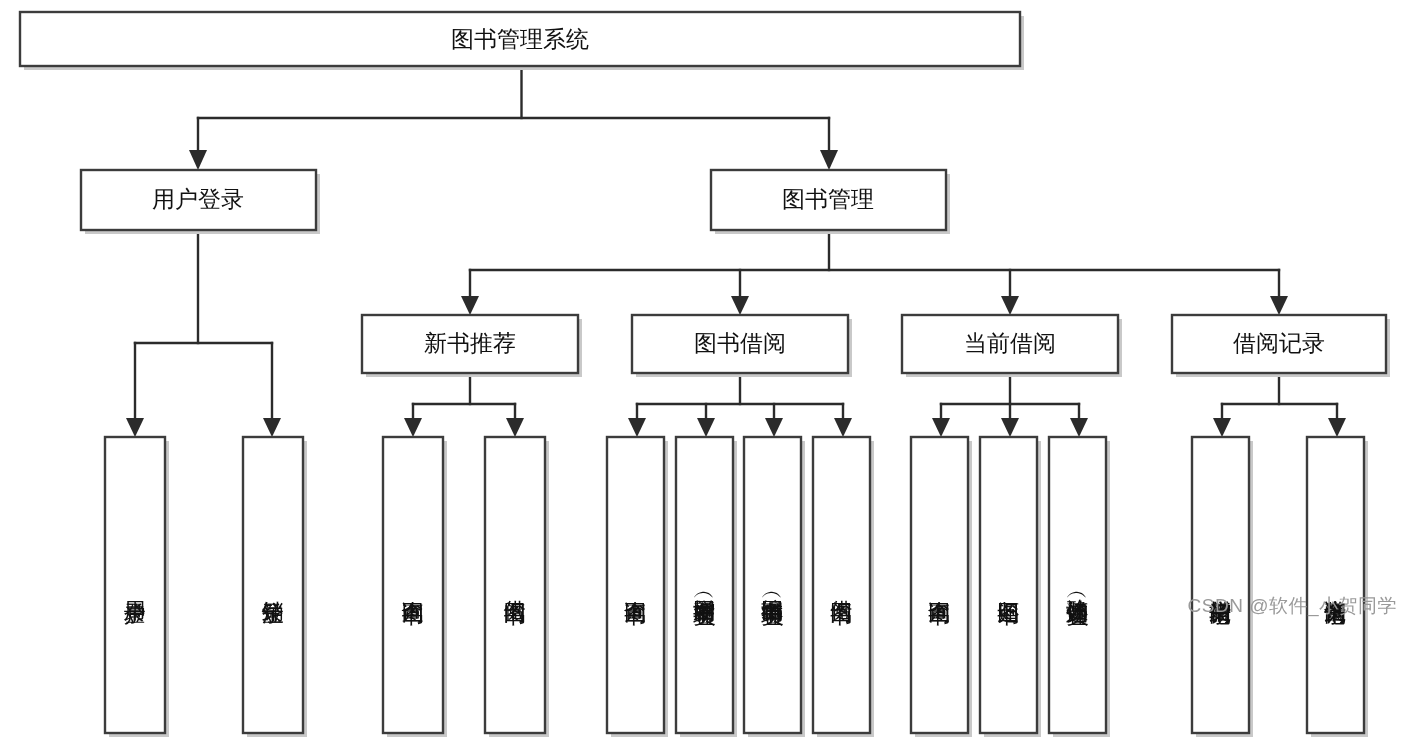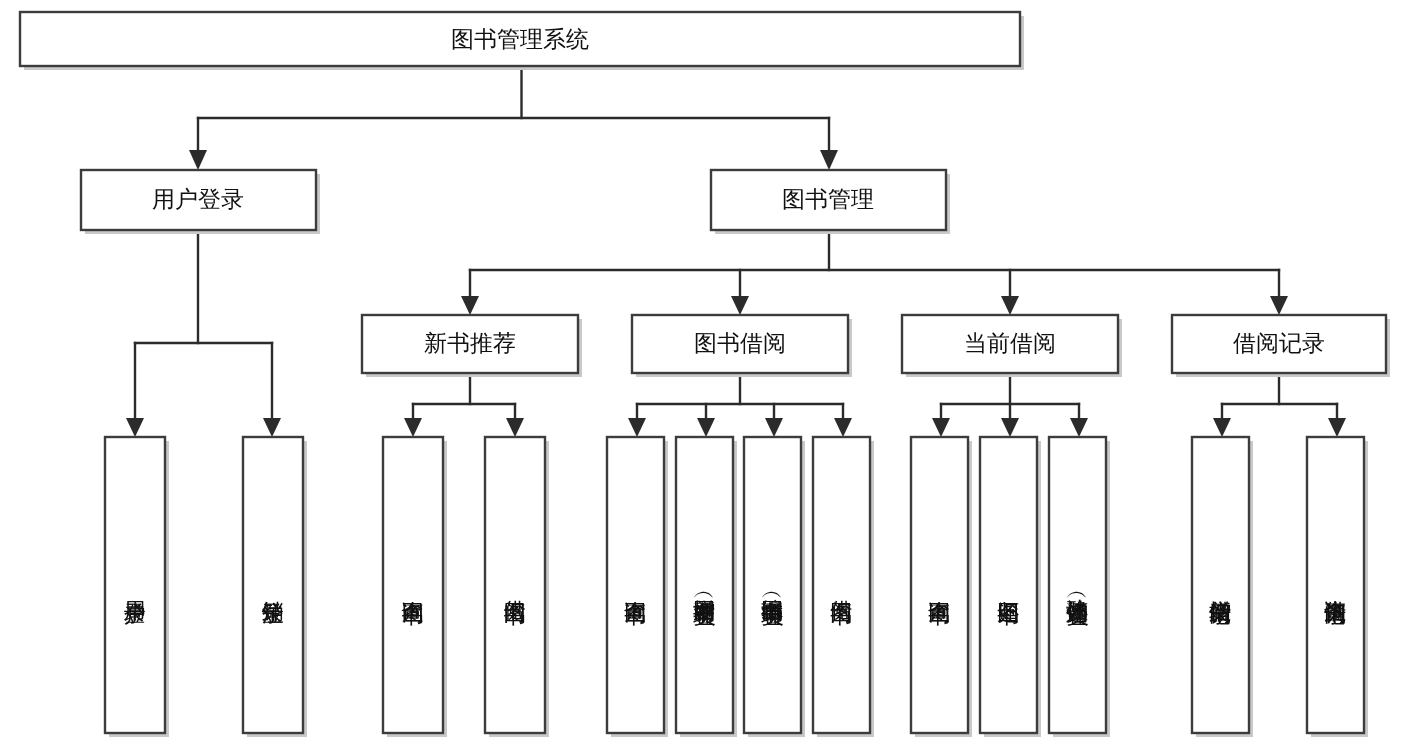--- a/index.html
+++ b/index.html
@@ -270,14 +270,15 @@
   <div class="leaf-label-wrap" style="left:744px; top:437px; width:57px; height:296px;">编辑图书（管理员）</div>
   <div class="leaf-label-wrap" style="left:813px; top:437px; width:57px; height:296px;">借阅图书</div>
 
   <div class="leaf-label-wrap" style="left:911px; top:437px; width:57px; height:296px;">查询图书</div>
   <div class="leaf-label-wrap" style="left:980px; top:437px; width:57px; height:296px;">归还图书</div>
   <div class="leaf-label-wrap" style="left:1049px; top:437px; width:57px; height:296px;">确认归还（管理员）</div>
 
   <div class="leaf-label-wrap" style="left:1192px; top:437px; width:57px; height:296px;">新增借阅记录</div>
   <div class="leaf-label-wrap" style="left:1307px; top:437px; width:57px; height:296px;">查询借阅记录</div>
 
+  <div class="watermark">CSDN @软件_小贺同学</div>
 
 </div>
 
 </body></html>

